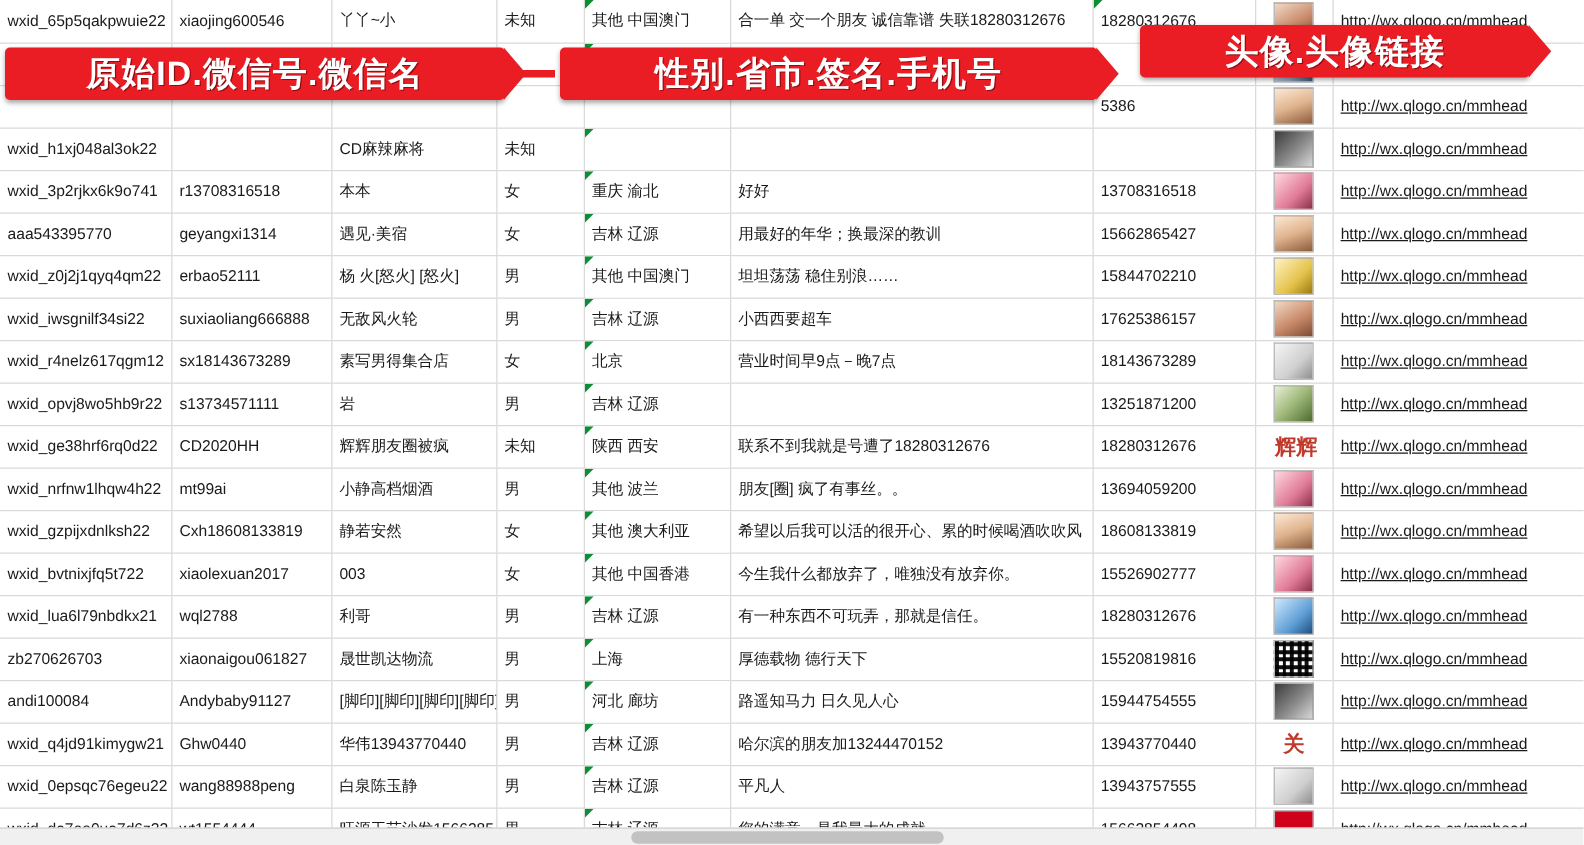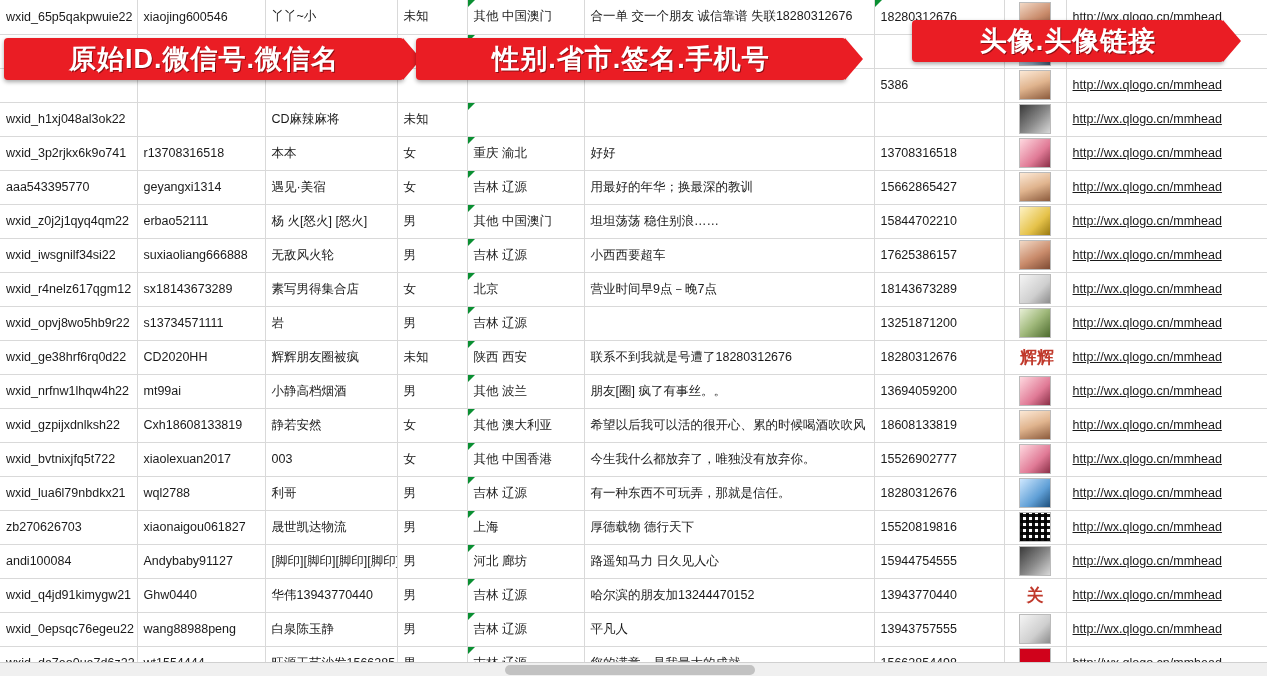--- a/index.html
+++ b/index.html
@@ -117,21 +117,21 @@
     text-align: right;
   }
   #banner1:after {
     content:"";
     position:absolute; right:-17px; top:0;
     border-left: 18px solid #ea1d24;
     border-top: 21px solid transparent;
     border-bottom: 21px solid transparent;
   }
   #banner2 {
-    left: 416px; top: 38px;
+    left: 448px; top: 38px;
     width: 430px; height: 42px;
     font-size: 27px;
   }
   #banner2:after {
     content:"";
     position:absolute; right:-17px; top:0;
     border-left: 18px solid #ea1d24;
     border-top: 21px solid transparent;
     border-bottom: 21px solid transparent;
   }

